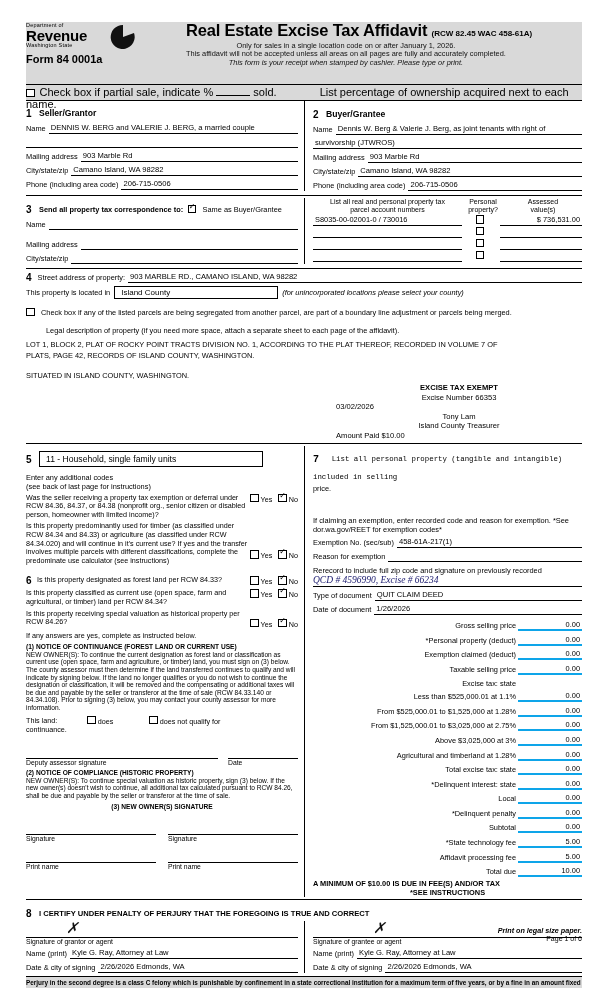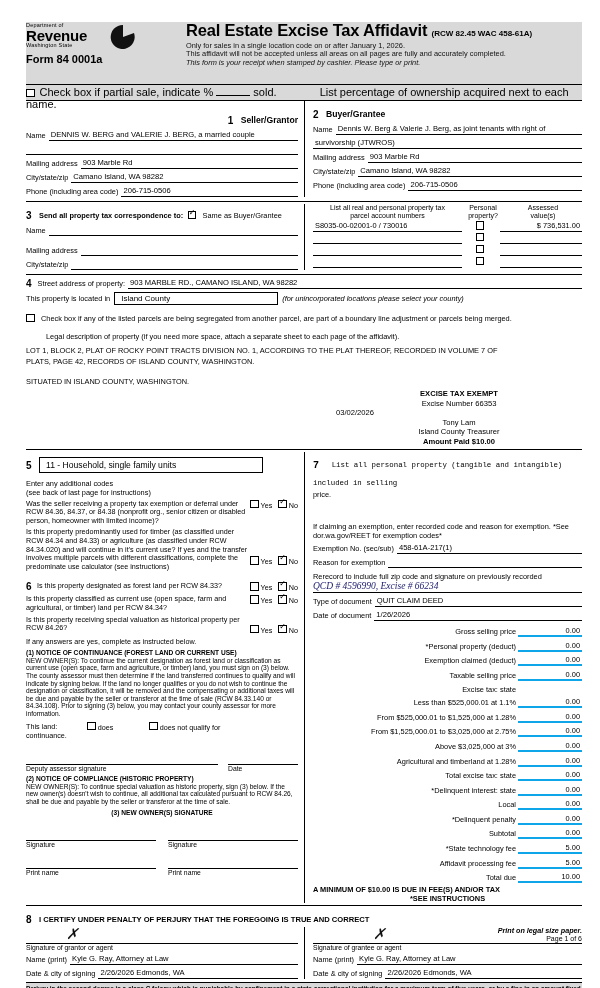--- a/index.html
+++ b/index.html
@@ -11,21 +11,21 @@
   
   .hdr{position:relative;height:62px;border-bottom:1px solid #000;}
   .dor{position:absolute;left:0;top:0;width:118px;}
   .dor .d1{font-size:5.5px;letter-spacing:.2px;}
   .dor .d2{font-size:15px;font-weight:bold;line-height:15px;letter-spacing:-.2px;}
   .dor .d3{font-size:5.5px;letter-spacing:.2px;margin-top:-1px;}
   .dor .d4{font-size:11px;font-weight:bold;margin-top:5px;}
   .swoosh{position:absolute;left:84px;top:2px;width:26px;height:26px;}
   .title{position:absolute;left:160px;top:-1px;font-size:16.5px;font-weight:bold;letter-spacing:-.2px;}
   .title .rcw{font-size:8px;font-weight:bold;letter-spacing:0;}
-  .subs{position:absolute;left:160px;top:20px;font-size:7.4px;line-height:8.4px;color:#111;}
+  .subs{position:absolute;left:160px;top:20px;font-size:7.4px;line-height:8.4px;color:#111;text-align:center;}
   .subs i{font-style:italic;}
   .chkline{position:absolute;left:0;top:64px;font-size:11px;}
   .hdrwrap{position:relative;height:78px;}
 
   .sqr{display:inline-block;width:6.5px;height:6.5px;border:1px solid #000;vertical-align:-1px;margin-right:2px;background:#fff;}
   .sqr.ck{position:relative;}
   .sqr.ck:after{content:"\2713";position:absolute;left:0px;top:-3px;font-size:8px;line-height:8px;}
 
   .row{display:flex;}
   .col{width:50%;box-sizing:border-box;}
@@ -110,21 +110,21 @@
          <span>Check box if partial sale, indicate %</span>
          <span style="display:inline-block;width:34px;border-bottom:1px solid #000;"></span>
          <span>sold.</span>
          <span style="margin-left:40px;">List percentage of ownership acquired next to each name.</span>
        </div>
      </div>
    </div>
 
    <div class="row" style="border-top:1px solid #000;">
      <div class="col colL">
-       <div style="margin-top:8px;text-align:right;">
+       <div style="margin-top:1px;">
          <span class="secnum">1</span>
          <span class="sechd">Seller/Grantor</span>
        </div>
        <div class="lrow">
               <span class="lbl">Name</span>
               <span class="val">DENNIS W. BERG and VALERIE J. BERG, a married couple</span>
             </div>
        <div class="lrow">
               <span class="val">&nbsp;</span>
             </div>
@@ -252,21 +252,21 @@
        <div>PLATS, PAGE 42, RECORDS OF ISLAND COUNTY, WASHINGTON.</div>
        <div style="height:9px;">&nbsp;</div>
        <div>SITUATED IN ISLAND COUNTY, WASHINGTON.</div>
      </div>
      <div class="stampbox" style="margin-left:310px;text-align:left;">
        <div style="text-align:center;"><b>EXCISE TAX EXEMPT</b></div>
        <div style="text-align:center;">Excise Number 66353</div>
        <div style="">03/02/2026</div>
        <div style="text-align:center;">Tony Lam</div>
        <div style="text-align:center;">Island County Treasurer</div>
-       <div style="text-align:center;font-weight:bold;">Amount Paid $10.00</div>
+       <div style="text-align:left;">Amount Paid $10.00</div>
      </div>
    </div>
 
    <div class="row band" style="margin-top:2px;">
      <div class="col colL">
        <div style="margin-top:2px;">
          <span class="secnum">5</span>
          <span class="usecode">11 - Household, single family units</span>
        </div>
        <div class="lbl" style="margin-top:6px;">Enter any additional codes</div>

